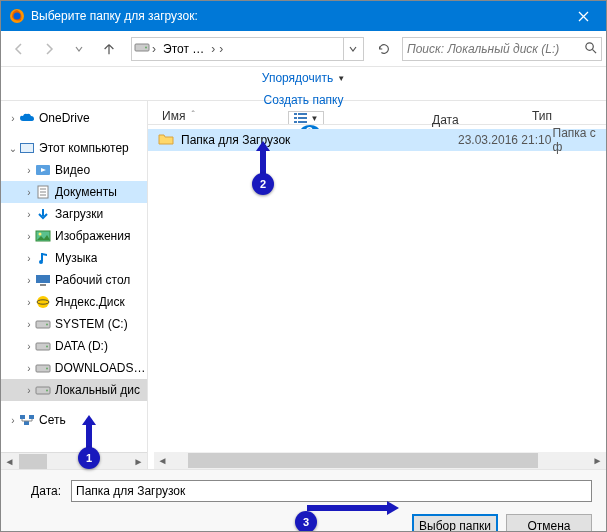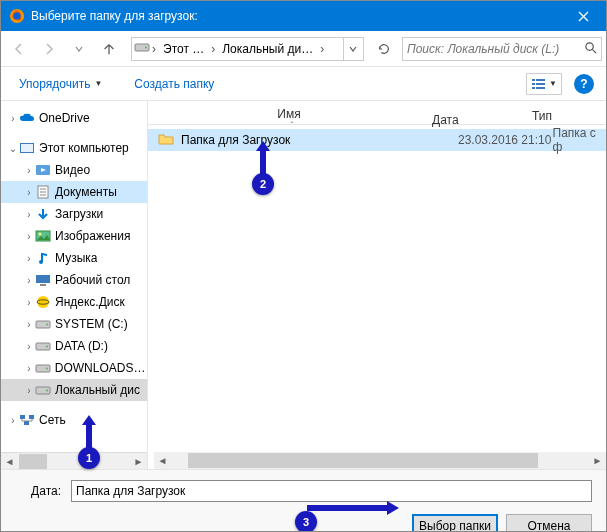--- a/index.html
+++ b/index.html
@@ -15,21 +15,21 @@
 .nav-btn.up svg { width: 14px; height: 14px; }
 .crumbbox { flex: 1; height: 24px; border: 1px solid #ccc; display: flex; align-items: center; padding: 0 2px; margin: 0 6px; min-width: 0;}
 .crumb { display: flex; align-items: center; padding: 0 5px; height: 22px; white-space: nowrap;}
 .crumb-sep { color: #555; padding: 0 2px; }
 .crumb-drop { width: 18px; height: 22px; display:flex; align-items:center; justify-content:center; border-left: 1px solid #ccc; margin-left: auto;}
 .nav-refresh { width: 24px; height: 24px; display:flex;align-items:center;justify-content:center; border: 1px solid transparent;}
 .searchbox { width: 200px; height: 24px; border: 1px solid #ccc; display: flex; align-items: center; padding: 0 4px; margin-left: 4px; color: #888;}
 .searchbox input { border: none; outline: none; flex: 1; font-size: 12px; color: #555; font-style: italic;}
 .searchbox .glass { color: #555; margin-left: 4px;}
 
-.toolbar { height: 34px; display: flex; align-items: center; padding: 0 12px; border-bottom: 1px solid #e5e5e5;}
+.toolbar { height: 34px; display: flex; align-items: center; padding: 0 12px; border-bottom: 1px solid #e5e5e5; flex-direction: column;}
 .tool-link { color: #0066cc; font-size: 12px; padding: 4px 6px; display: flex; align-items: center; gap: 4px;}
 .tool-link .tri { font-size: 8px; color: #333;}
 .toolbar .spacer { flex: 1; }
 .view-btn { width: 36px; height: 22px; border: 1px solid #ccc; display: flex; align-items: center; justify-content: center; margin-left: 4px; color: #333;}
 .help-btn { width: 20px; height: 20px; border-radius: 50%; background: #0078d7; color: #fff; display: flex; align-items: center; justify-content: center; margin-left: 12px; font-size: 12px; font-weight: bold;}
 
 .body-split { display: flex; height: 368px; }
 .sidebar { width: 168px; border-right: 1px solid #e5e5e5; overflow: hidden; padding-top: 6px; position: relative;}
 .tree-row { display: flex; align-items: center; height: 22px; padding-left: 6px; white-space: nowrap;}
 .tree-row.lvl0 { padding-left: 6px; }
@@ -39,21 +39,21 @@
 .tree-row .expand { width: 12px; text-align: center; color: #666; font-size: 10px; }
 .tree-row .nodeicon { width: 16px; height: 16px; margin-right: 4px; display: inline-flex; align-items: center; justify-content: center;}
 .tree-row .label { font-size: 12px; color: #000; overflow: hidden; text-overflow: ellipsis;}
 .sidebar .sb-hscroll { position: absolute; bottom: 0; left: 0; right: 0; height: 17px; background: #f0f0f0; border-top: 1px solid #ddd; display:flex; align-items:center;}
 .sb-hscroll .thumb { width: 28px; height: 15px; background: #cdcdcd; margin-left: 1px;}
 .sb-hscroll .arrow { width: 17px; height: 15px; display:flex;align-items:center;justify-content:center;color:#666;font-size:10px;}
 
 .main { flex: 1; display: flex; flex-direction: column; position: relative;}
 .colhead { display: flex; height: 24px; border-bottom: 1px solid #e5e5e5; padding-top: 6px;}
 .colhead .col { padding: 0 8px; font-size: 12px; color: #333; display:flex; align-items:center;}
-.colhead .c-name { width: 276px; padding-left: 14px; flex-direction: column;}
+.colhead .c-name { width: 276px; padding-left: 14px;}
 .colhead .c-date { width: 100px; margin-top: 20px; }
 .colhead .c-type { flex: 1; }
 .sort-ind { margin-left: 6px; color: #888; font-size: 10px;}
 .filelist { flex: 1; overflow: hidden; padding-top: 4px;}
 .file-row { display: flex; align-items: center; height: 22px; }
 .file-row.selected { background: #cce8ff; }
 .file-row .ficon { width: 18px; margin-left: 10px; margin-right: 6px;}
 .file-row .fname { width: 242px; font-size: 12px;}
 .file-row .fdate { width: 100px; font-size: 12px; color: #555; margin-left: 48px;}
 .file-row .ftype { font-size: 12px; color: #555;}
@@ -117,21 +117,20 @@
       </svg>
     </div>
   <div class="crumbbox">
     <span class="nodeicon"><svg class="drive-svg" viewBox="0 0 16 12">
           <rect x="1" y="3" width="14" height="7" rx="1" fill="#ccc" stroke="#888"></rect>
           <circle cx="12" cy="6.5" r="1" fill="#6a6"></circle>
         </svg></span>
     <span class="crumb-sep">›</span>
     <span class="crumb">Этот …</span>
     <span class="crumb-sep">›</span>
-    <span class="crumb">Локальный ди…</span>
     <span class="crumb-sep">›</span>
     <span class="crumb-drop">
         <svg width="10" height="10" viewBox="0 0 10 10">
           <path d="M2 3 L5 7 L8 3" stroke="#555" stroke-width="1.2" fill="none"></path>
         </svg>
       </span>
   </div>
   <div class="nav-refresh">
       <svg width="14" height="14" viewBox="0 0 16 16">
         <path d="M3 8 a5 5 0 1 1 2 4" stroke="#555" stroke-width="1.3" fill="none"></path>

